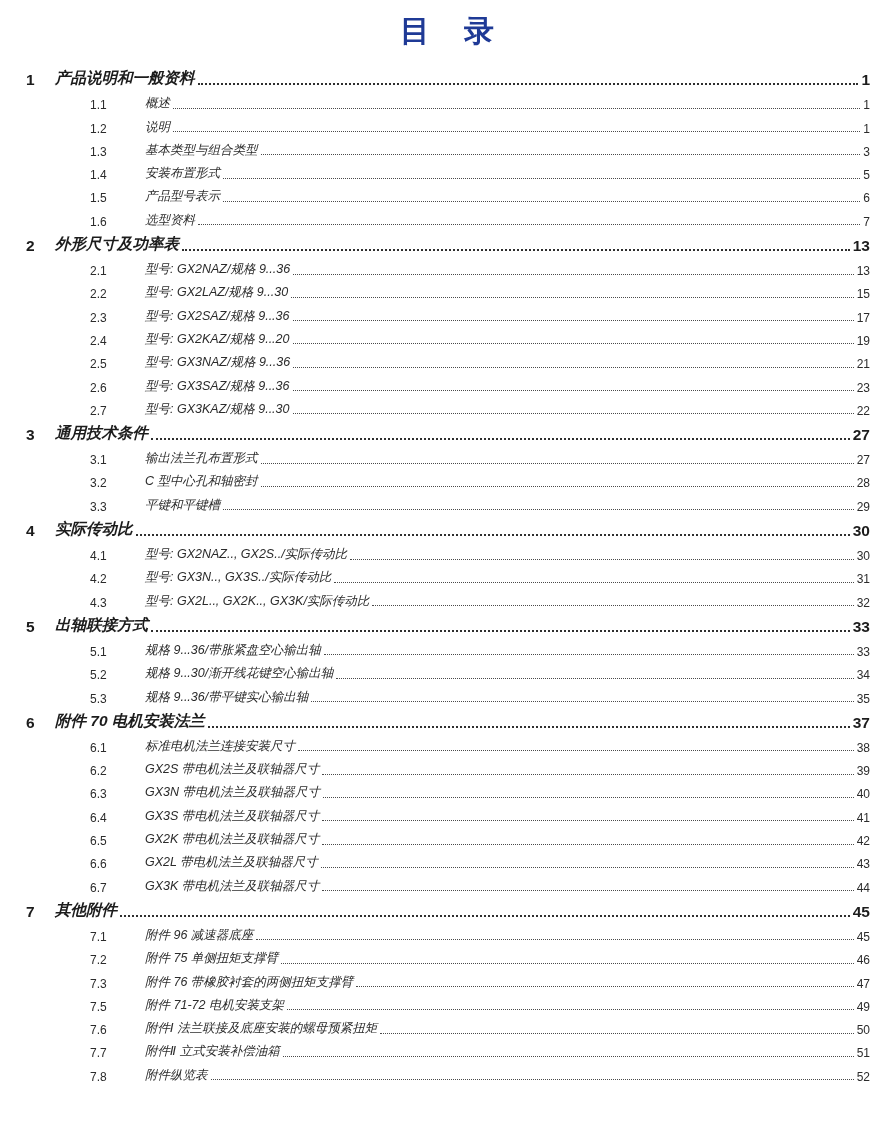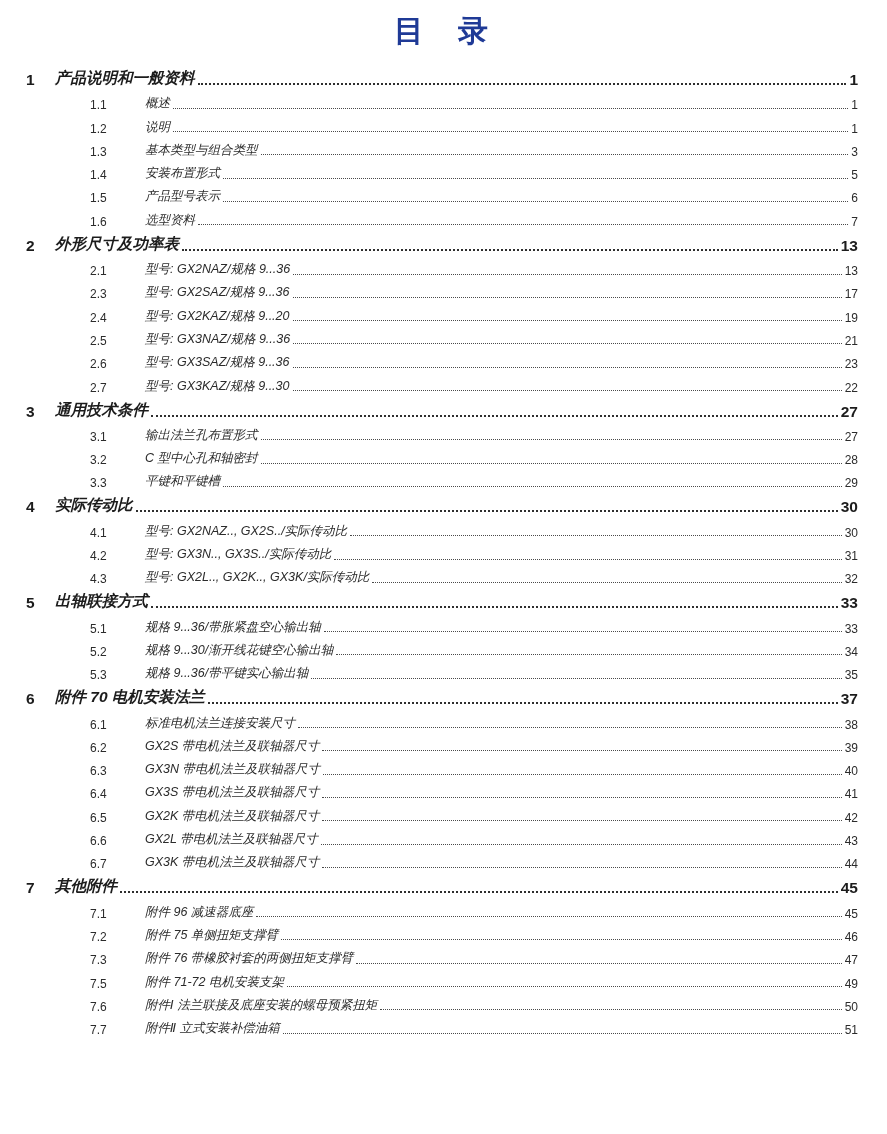--- a/index.html
+++ b/index.html
@@ -11,21 +11,21 @@
     width: 887px;
     height: 1134px;
     overflow: hidden;
     font-family: "Liberation Sans", "DejaVu Sans", sans-serif;
     color: #1f1f1f;
   }
   .page {
     box-sizing: border-box;
     width: 887px;
     height: 1134px;
-    padding: 12px 29px 0 26px;
+    padding: 12px 17px 0 26px;
   }
   .doc-title {
     text-align: center;
     font-size: 30px;
     font-weight: bold;
     color: #1F3A96;
     line-height: 38px;
     margin: 0 0 13px 0;
     letter-spacing: 2px;
   }
@@ -132,20 +132,26 @@
         <span class="leader"></span>
         <span class="page-num">13</span>
       </div>
       <div class="row l2">
         <span class="num">2.1</span>
         <span class="label">型号: GX2NAZ/规格 9...36</span>
         <span class="leader"></span>
         <span class="page-num">13</span>
       </div>
       <div class="row l2">
+        <span class="num">2.2</span>
+        <span class="label">型号: GX2LAZ/规格 9...30</span>
+        <span class="leader"></span>
+        <span class="page-num">15</span>
+      </div>
+      <div class="row l2">
         <span class="num">2.3</span>
         <span class="label">型号: GX2SAZ/规格 9...36</span>
         <span class="leader"></span>
         <span class="page-num">17</span>
       </div>
       <div class="row l2">
         <span class="num">2.4</span>
         <span class="label">型号: GX2KAZ/规格 9...20</span>
         <span class="leader"></span>
         <span class="page-num">19</span>
@@ -322,15 +328,21 @@
         <span class="num">7.6</span>
         <span class="label">附件Ⅰ 法兰联接及底座安装的螺母预紧扭矩</span>
         <span class="leader"></span>
         <span class="page-num">50</span>
       </div>
       <div class="row l2">
         <span class="num">7.7</span>
         <span class="label">附件Ⅱ 立式安装补偿油箱</span>
         <span class="leader"></span>
         <span class="page-num">51</span>
+      </div>
+      <div class="row l2">
+        <span class="num">7.8</span>
+        <span class="label">附件纵览表</span>
+        <span class="leader"></span>
+        <span class="page-num">52</span>
       </div>
     </div>
 </div>
 
 </body></html>

